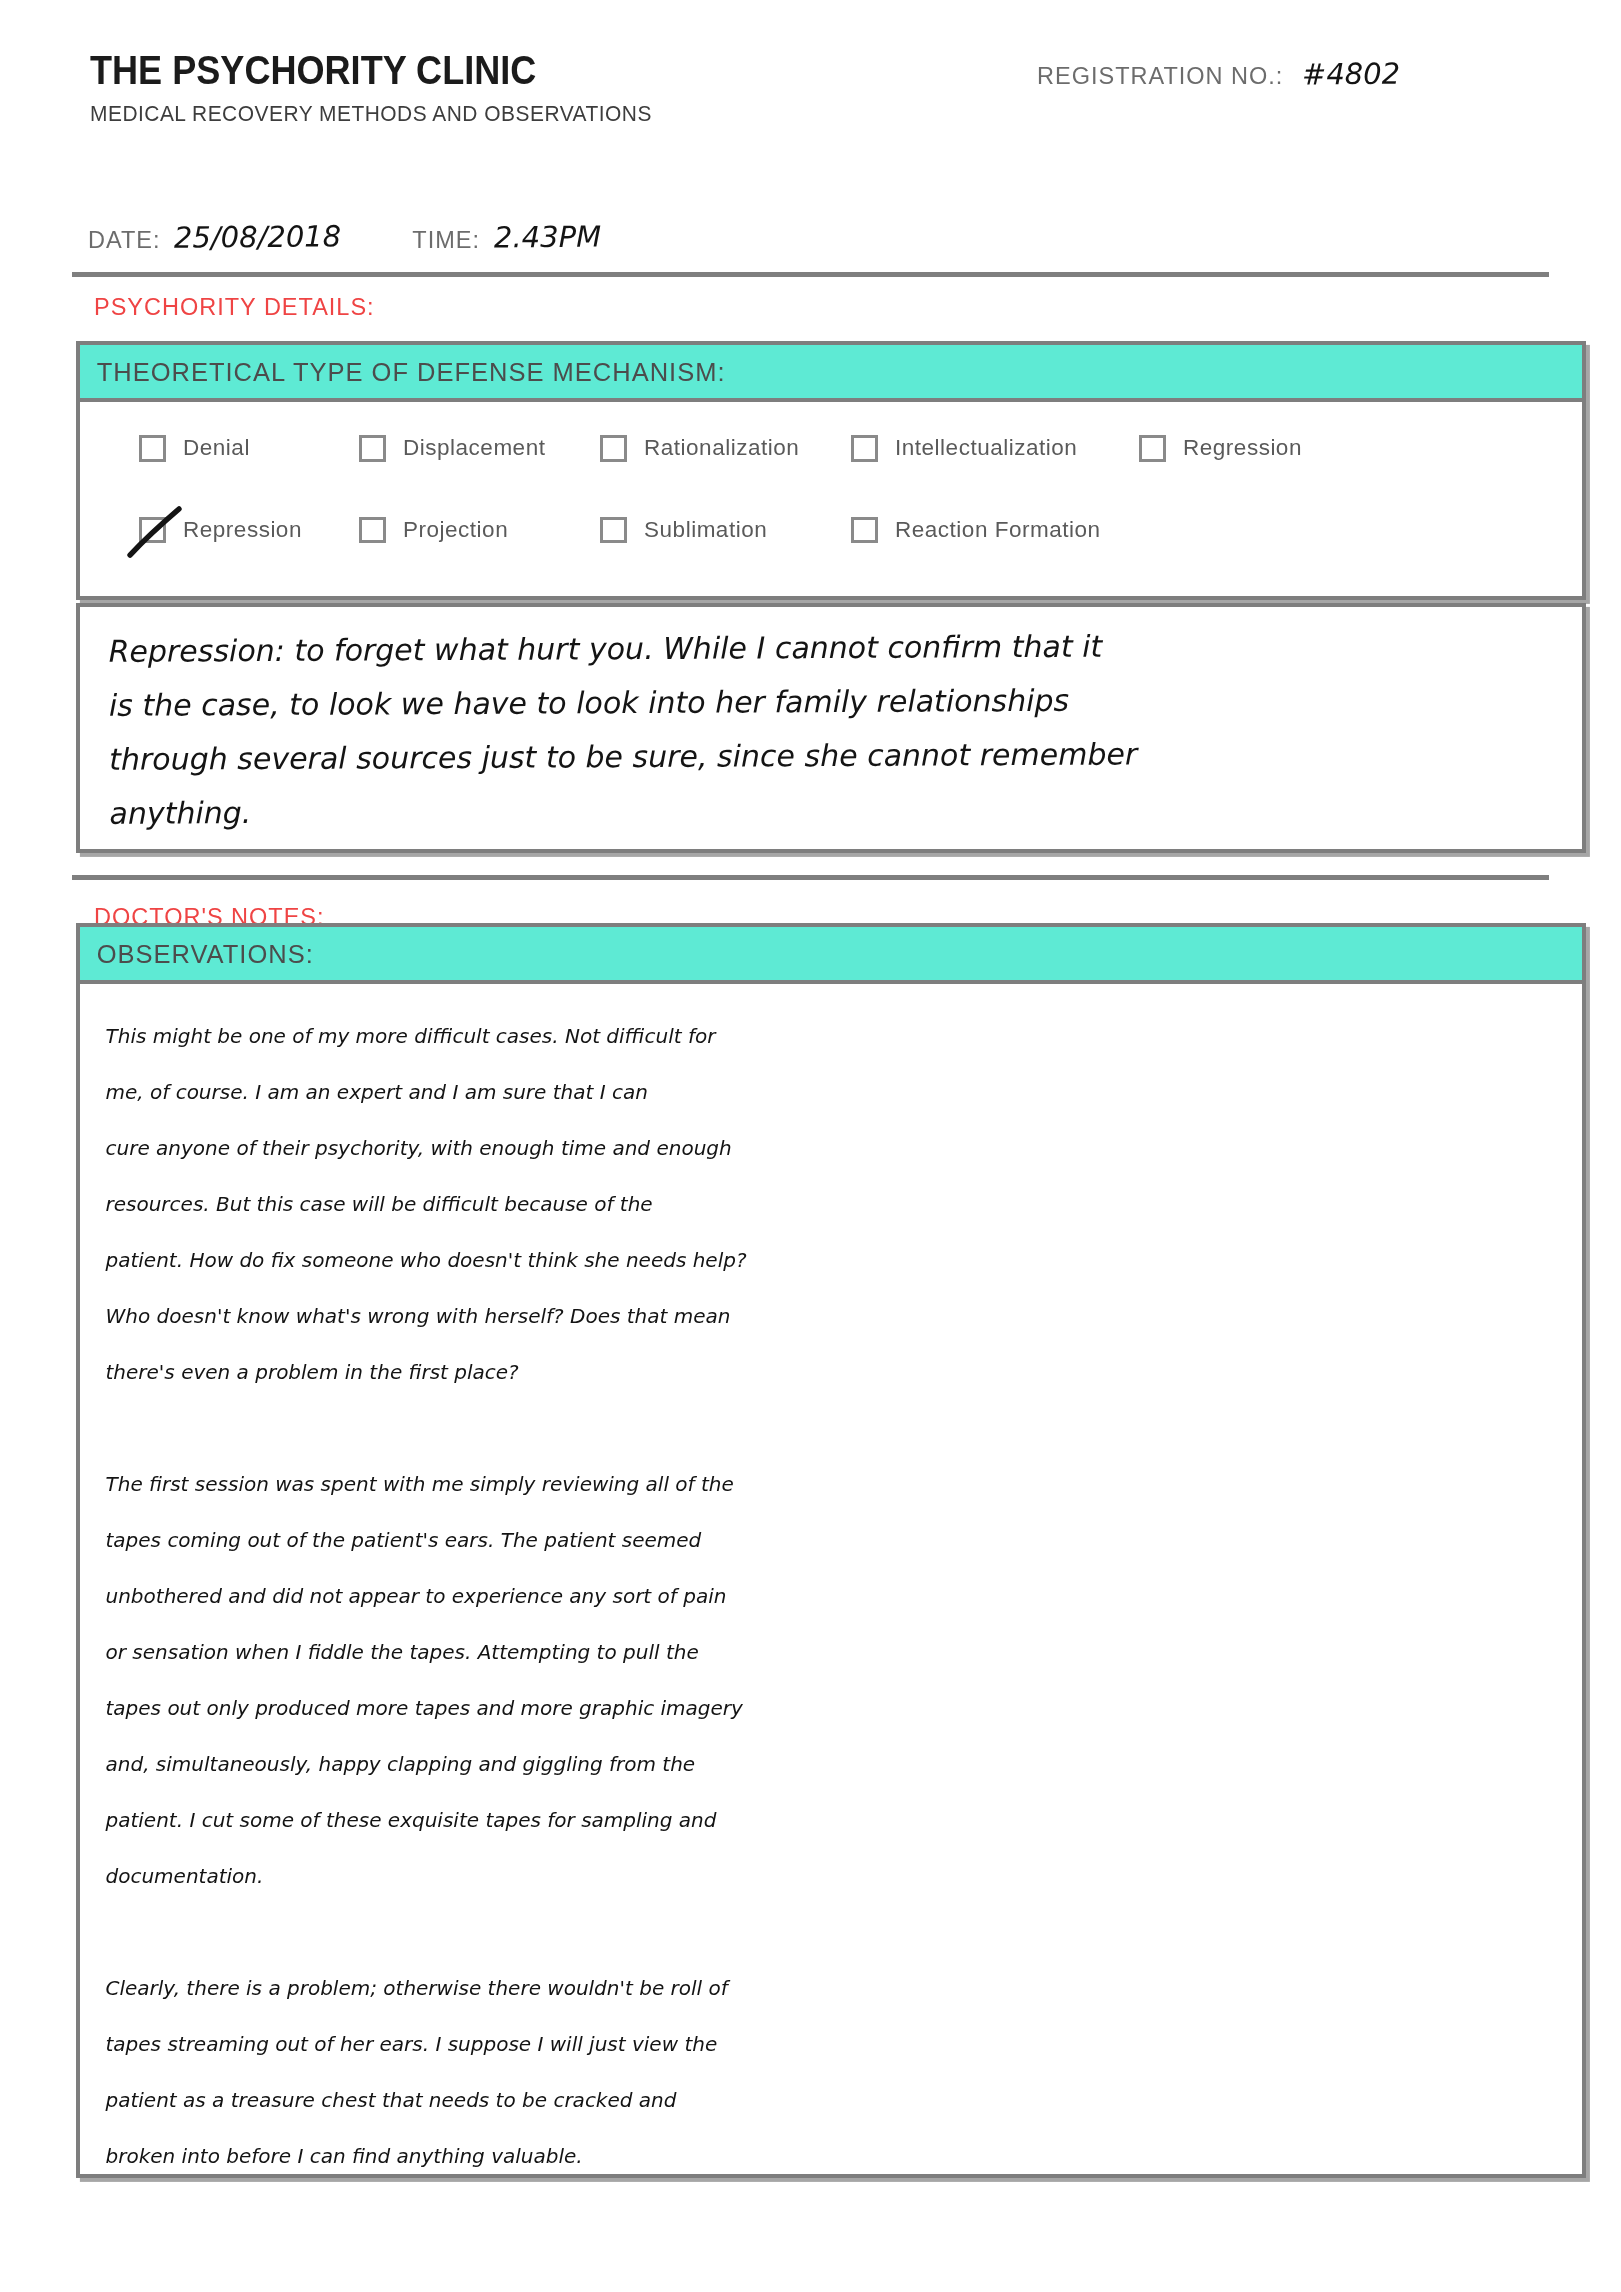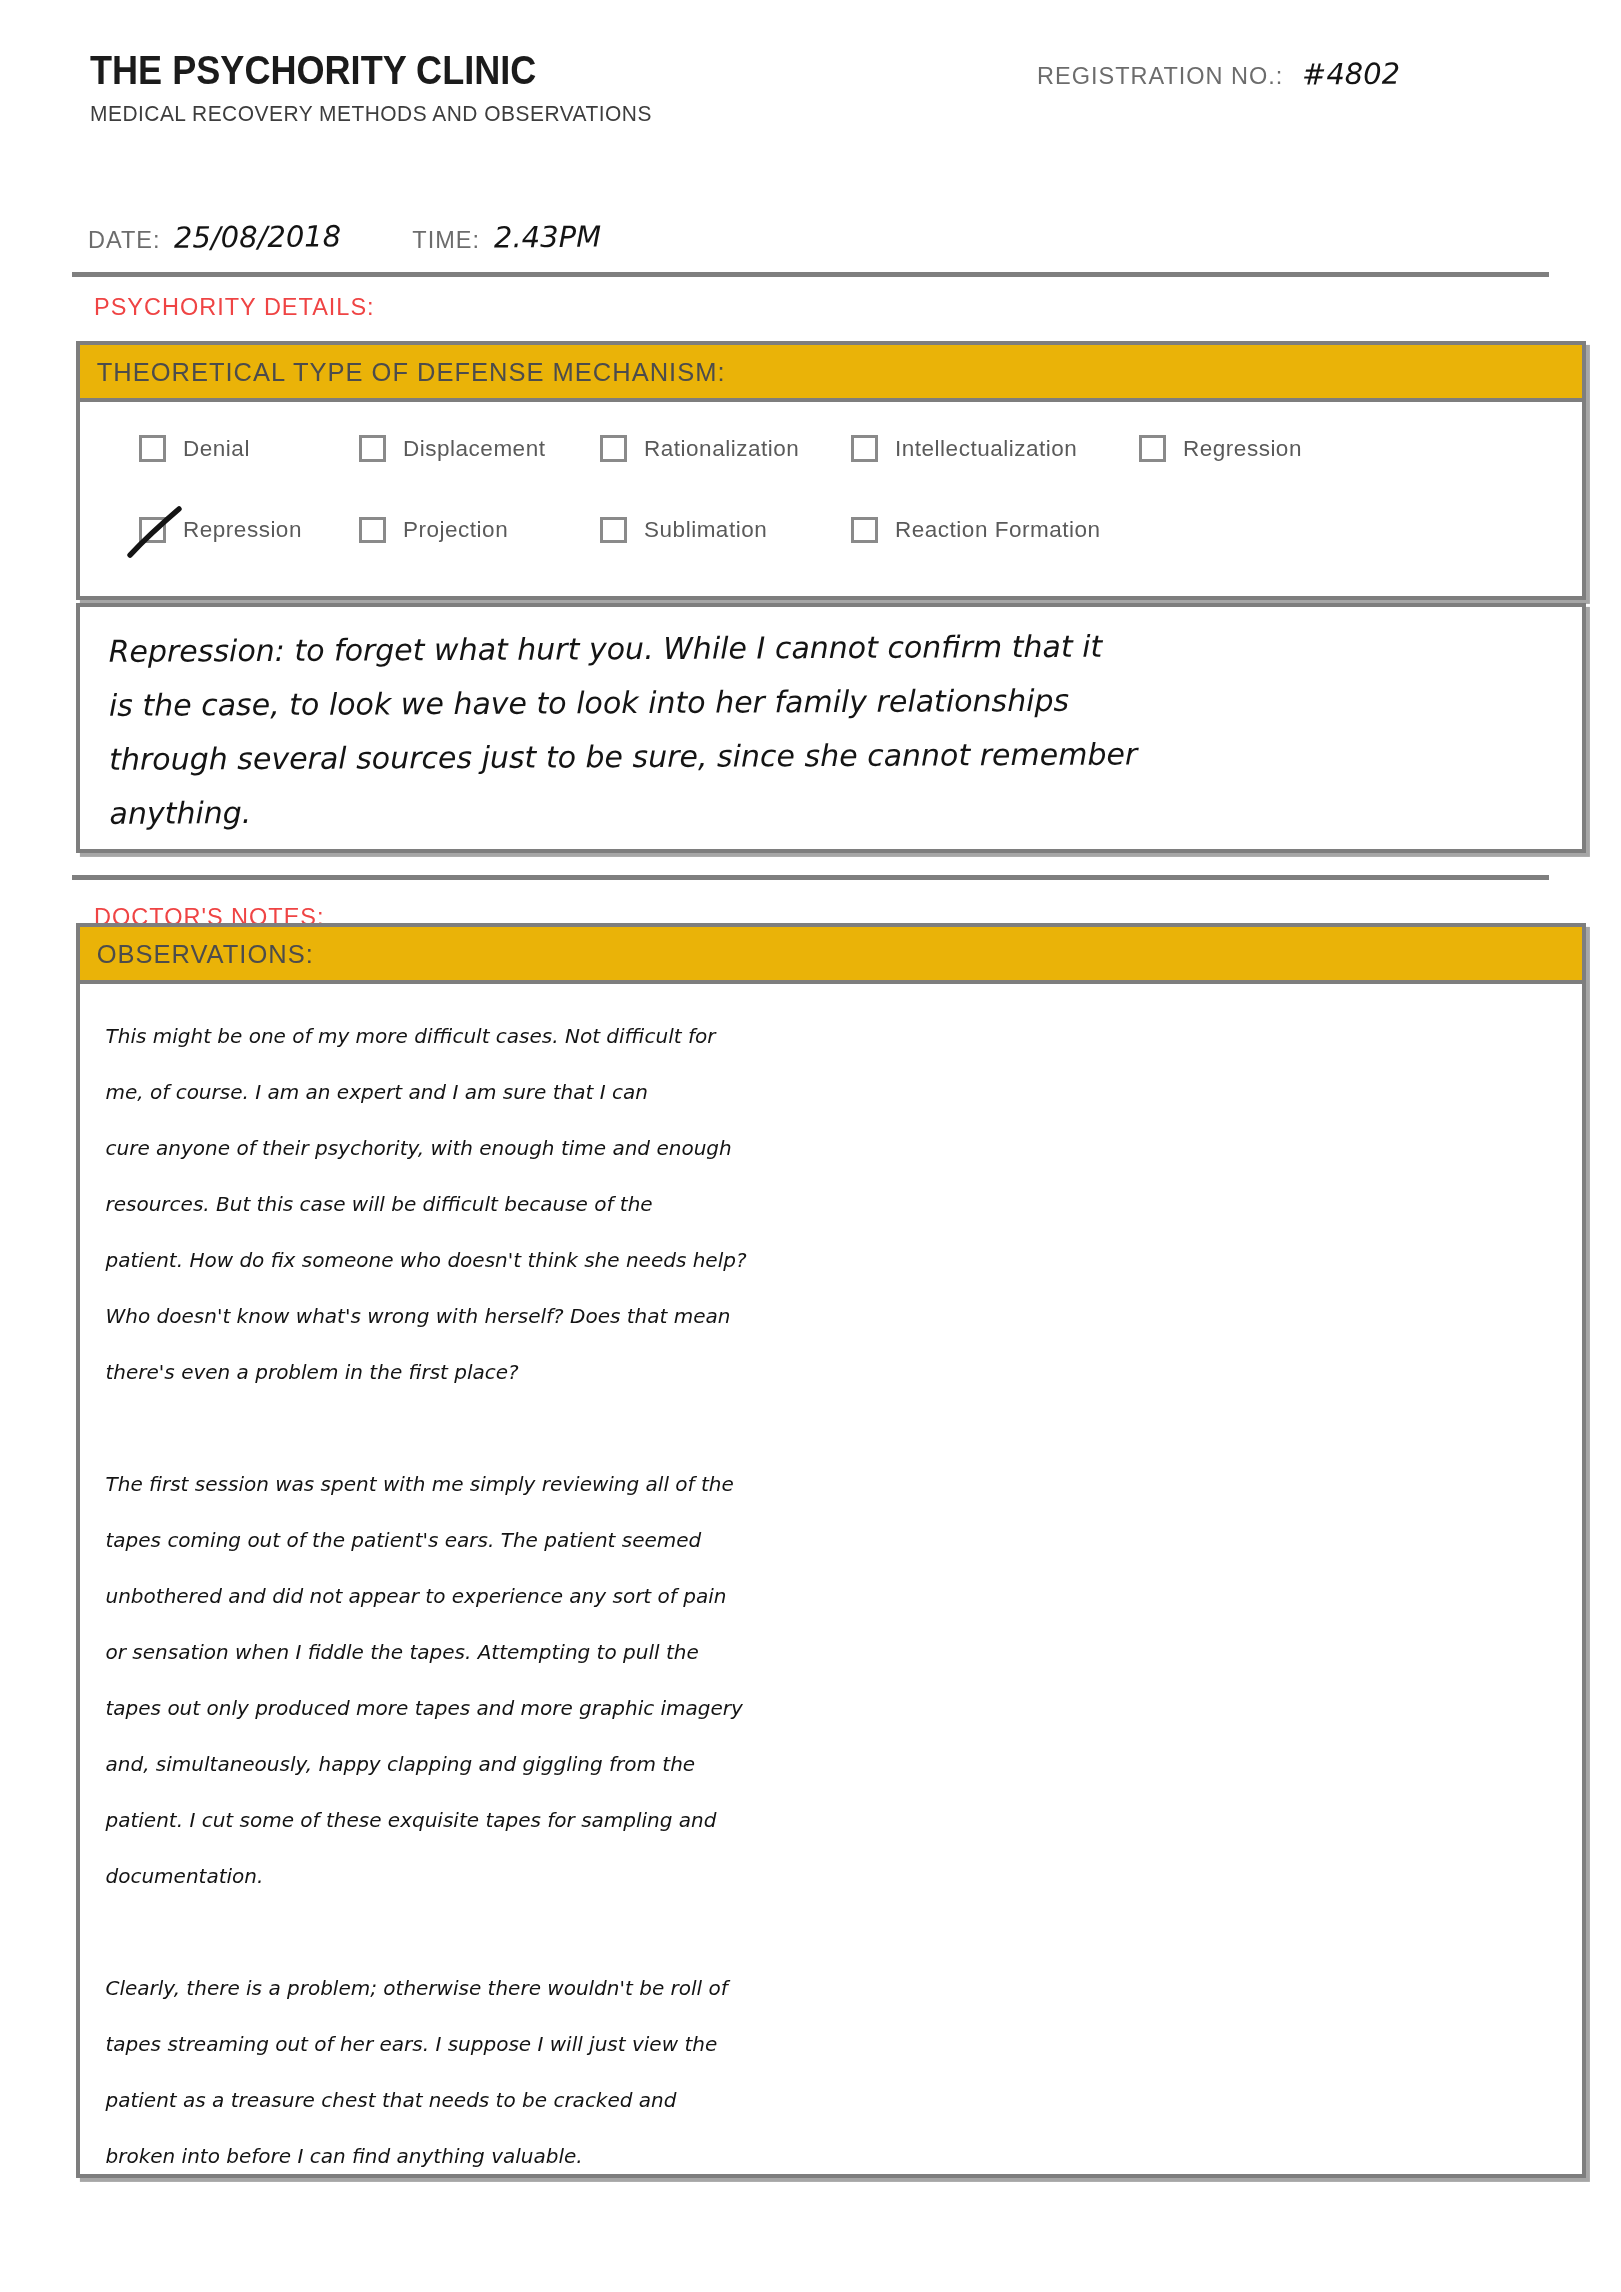--- a/index.html
+++ b/index.html
@@ -74,39 +74,39 @@
   
   .box {
     position: absolute;
     left: 76px;
     width: 1510px;
     border: 4.9px solid #7e7e7e;
     background: #ffffff;
     box-shadow: 3.9px 3.9px 0 #a6a6a6;
   }
   .box-header {
-    background: #eab308;
+    background: #5eead4;
     border-bottom: 4.9px solid #7e7e7e;
     padding: 12.7px 16.7px 11.8px 16.7px;
     font-size: 25.5px;
     color: #4c4c4c;
     letter-spacing: 1px;
   }
   .box-defense { top: 341px; height: 259px; }
   .box-method { top: 603px; height: 250px; overflow: visible; }
   .box-observ { top: 923px; height: 1255px; }
 
   
   .cb-grid {
     display: grid;
     grid-template-columns: 220px 241px 251px 288px auto;
     row-gap: 55px;
     margin: 33px 0 0 59px;
   }
-  .cb-item { display: flex; align-items: flex-end; gap: 17.6px; cursor: default; }
+  .cb-item { display: flex; align-items: flex-start; gap: 17.6px; cursor: default; }
   .cb-box {
     position: relative;
     width: 26.5px; height: 26.5px;
     border: 3.9px solid #8a8a8a;
     flex: none;
     background: #fff;
   }
   .cb-box svg { position: absolute; left: -13.7px; top: -11.8px; overflow: visible; }
   .cb-label { font-size: 22.5px; color: #5a5a5a; letter-spacing: 0.5px; white-space: nowrap; }
 

